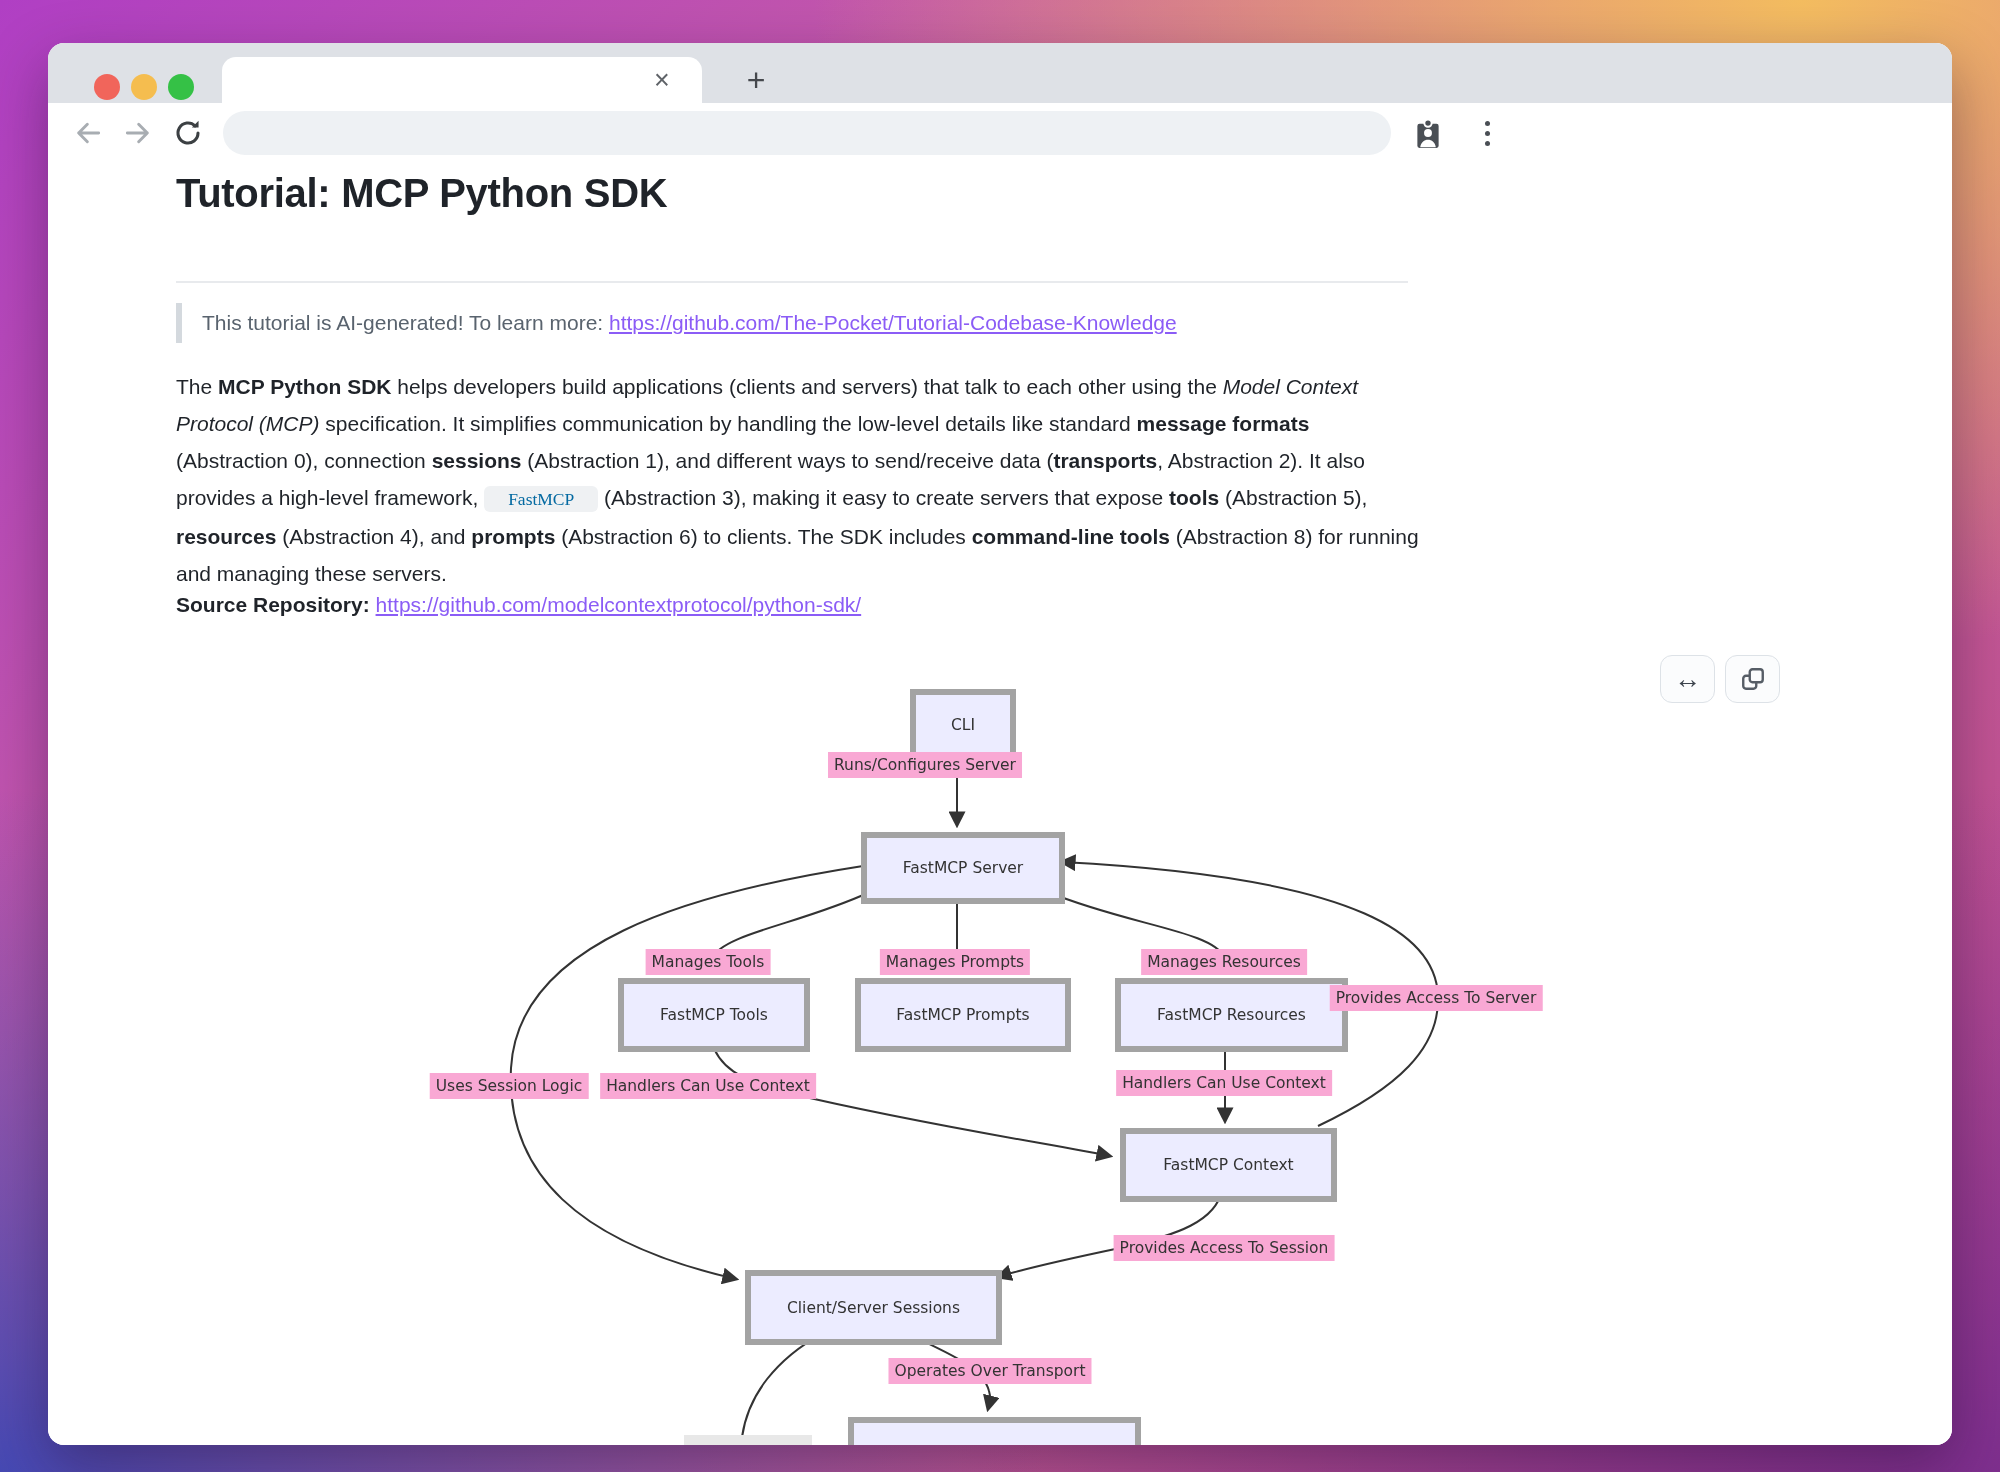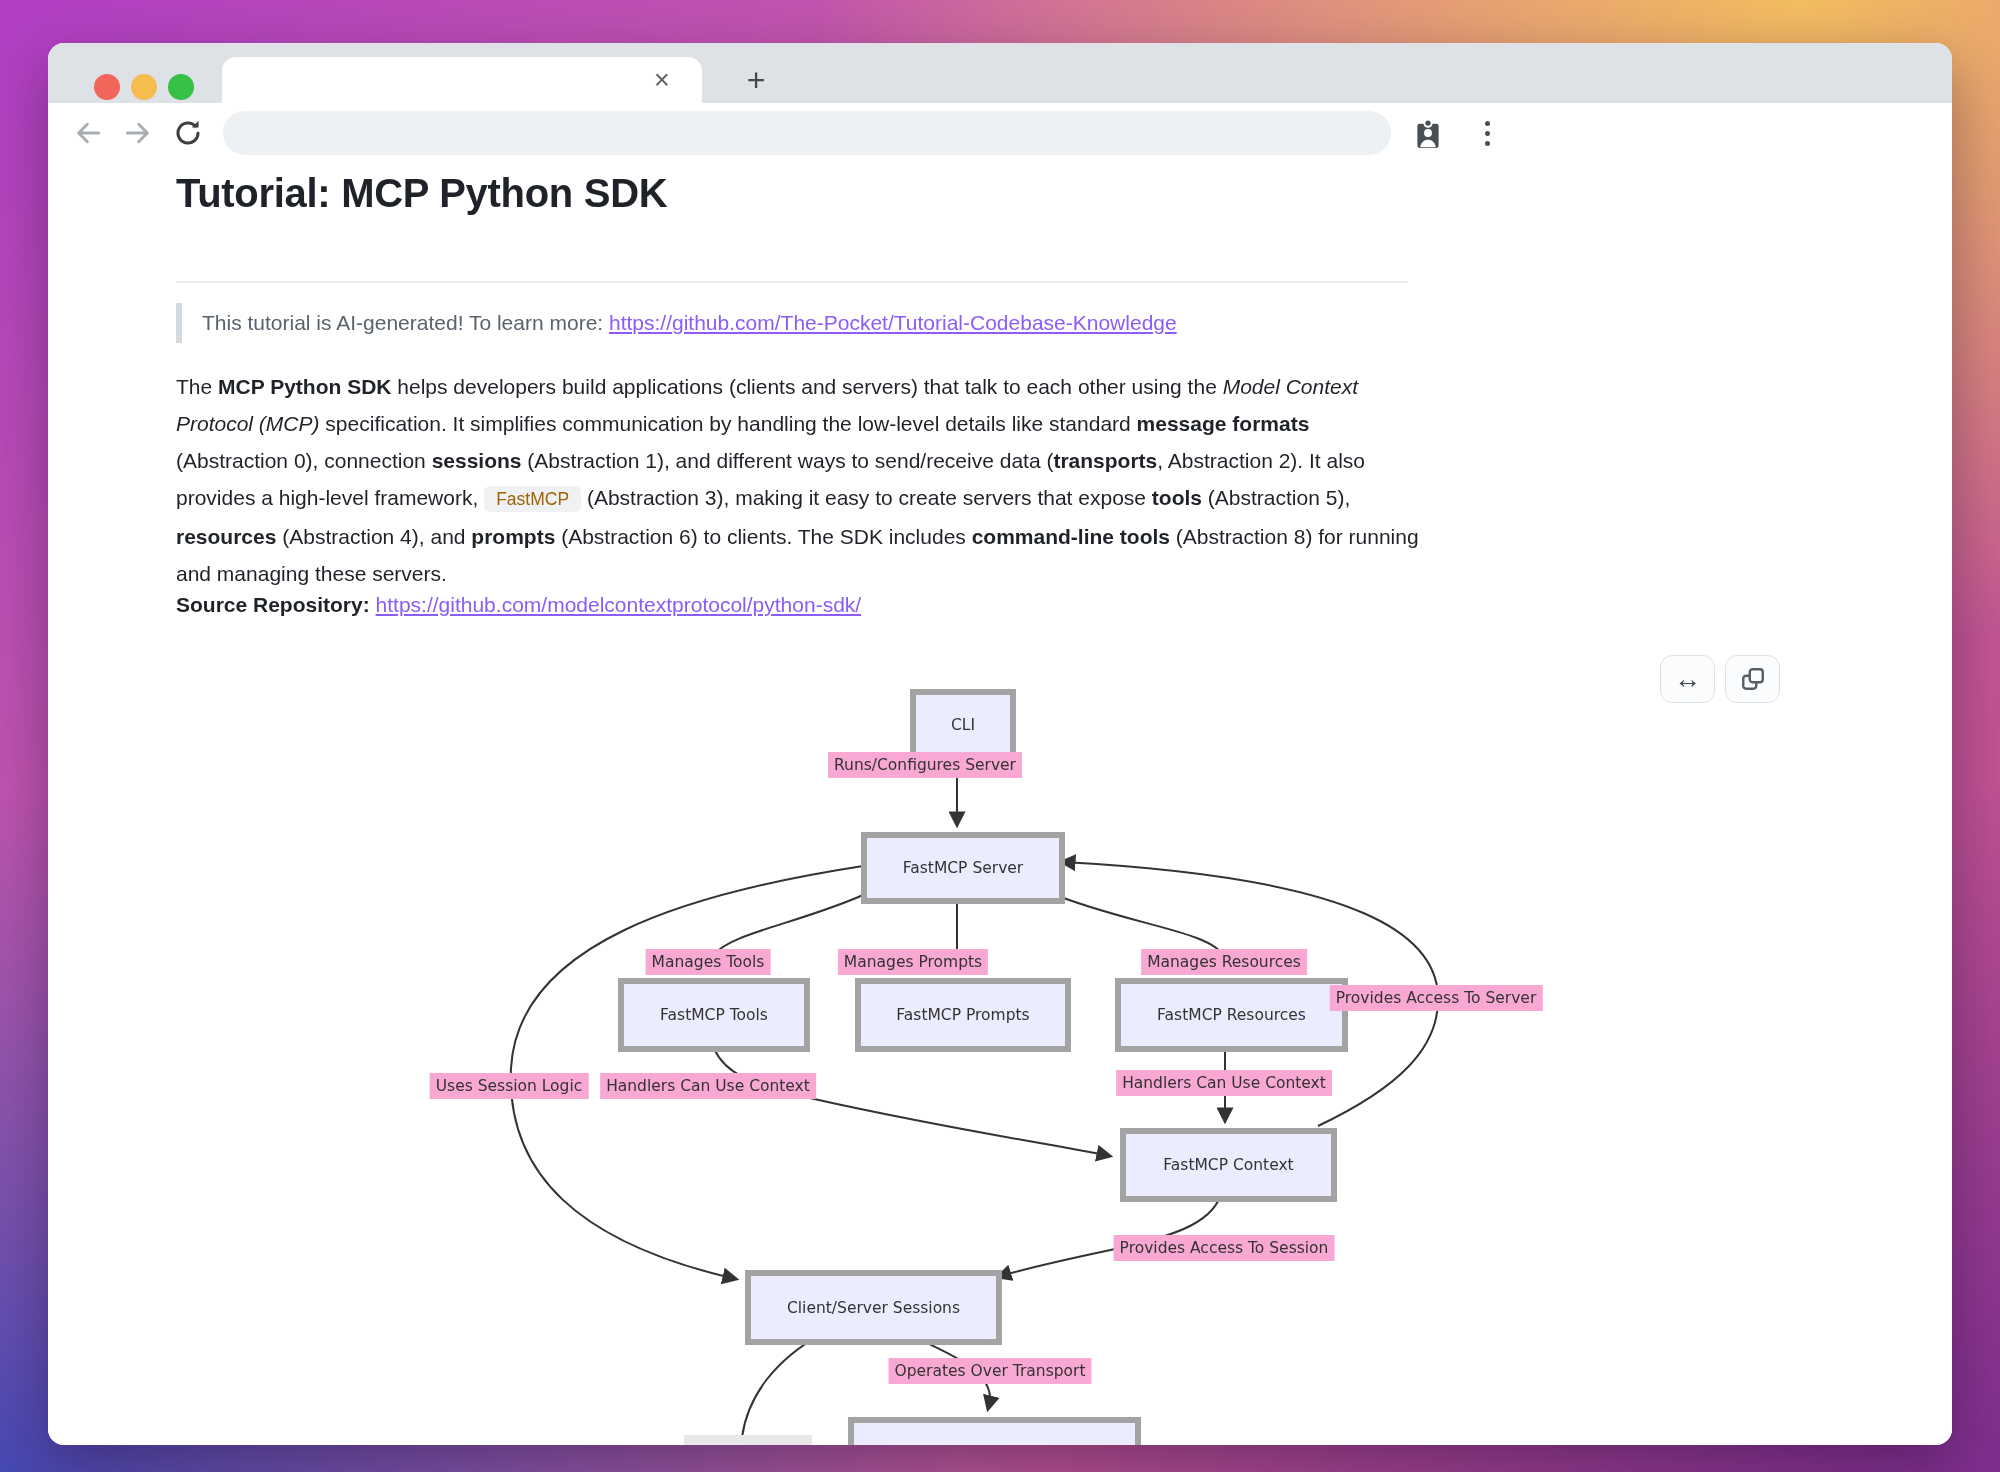--- a/index.html
+++ b/index.html
@@ -48,22 +48,22 @@
   
   .content{position:absolute;left:0;top:120px;width:1904px;height:1282px;background:#fff;overflow:hidden;}
   .h1{position:absolute;left:128px;top:8px;font-size:40px;font-weight:700;color:#1f2329;letter-spacing:-.3px;}
   .titlerule{position:absolute;left:128px;top:118px;width:1232px;height:2px;background:#e8eaed;}
   .bq{position:absolute;left:128px;top:140px;width:1244px;border-left:6px solid #d4d9de;padding-left:20px;font-size:21px;color:#59636e;line-height:40px;}
   a.lnk{color:#8b5cf6;text-decoration:underline;cursor:pointer;}
   .intro{position:absolute;left:128px;top:205px;width:1248px;font-size:21px;line-height:37px;color:#1f2329;margin:0;}
   .intro b{font-weight:700;}
   .intro i{font-style:italic;}
   .codespan{
-    font-family:Liberation Sans, sans-serif;font-size:17.5px;
-    background:#eff1f3;border-radius:6px;padding:3px 12px;color:#a16207;
+    font-family:Liberation Serif, serif;font-size:17.5px;
+    background:#eff1f3;border-radius:6px;padding:3px 24px;color:#0369a1;
   }
   .source{position:absolute;left:128px;top:430px;font-size:21px;color:#1f2329;}
   .source b{font-weight:700;}
   
   .dbtn{
     position:absolute;width:53px;height:46px;border:1px solid #dde2e7;border-radius:12px;
     background:#fbfcfd;display:flex;align-items:center;justify-content:center;cursor:pointer;
     color:#3d444d;font-size:27px;
   }
   
@@ -180,21 +180,21 @@
     <div class="node" style="left:813px;top:669px;width:192px;height:60px">FastMCP Server</div>
     <div class="node" style="left:570px;top:815px;width:180px;height:62px">FastMCP Tools</div>
     <div class="node" style="left:807px;top:815px;width:204px;height:62px">FastMCP Prompts</div>
     <div class="node" style="left:1067px;top:815px;width:221px;height:62px">FastMCP Resources</div>
     <div class="node" style="left:697px;top:1107px;width:245px;height:63px">Client/Server Sessions</div>
     <div class="node" style="left:1072px;top:965px;width:205px;height:62px">FastMCP Context</div>
     <div class="node" style="left:800px;top:1254px;width:281px;height:60px"></div>
 
     <div class="elabel" style="left:877px;top:602px">Runs/Configures Server</div>
     <div class="elabel" style="left:660px;top:799px">Manages Tools</div>
-    <div class="elabel" style="left:865px;top:799px">Manages Prompts</div>
+    <div class="elabel" style="left:907px;top:799px">Manages Prompts</div>
     <div class="elabel" style="left:1176px;top:799px">Manages Resources</div>
     <div class="elabel" style="left:1388px;top:835px">Provides Access To Server</div>
     <div class="elabel" style="left:461px;top:923px">Uses Session Logic</div>
     <div class="elabel" style="left:660px;top:923px">Handlers Can Use Context</div>
     <div class="elabel" style="left:1176px;top:920px">Handlers Can Use Context</div>
     <div class="elabel" style="left:1176px;top:1085px">Provides Access To Session</div>
     <div class="elabel" style="left:942px;top:1208px">Operates Over Transport</div>
     <div class="partial-label" style="left:636px;top:1272px;width:128px;height:12px"></div>
 
   </div>

